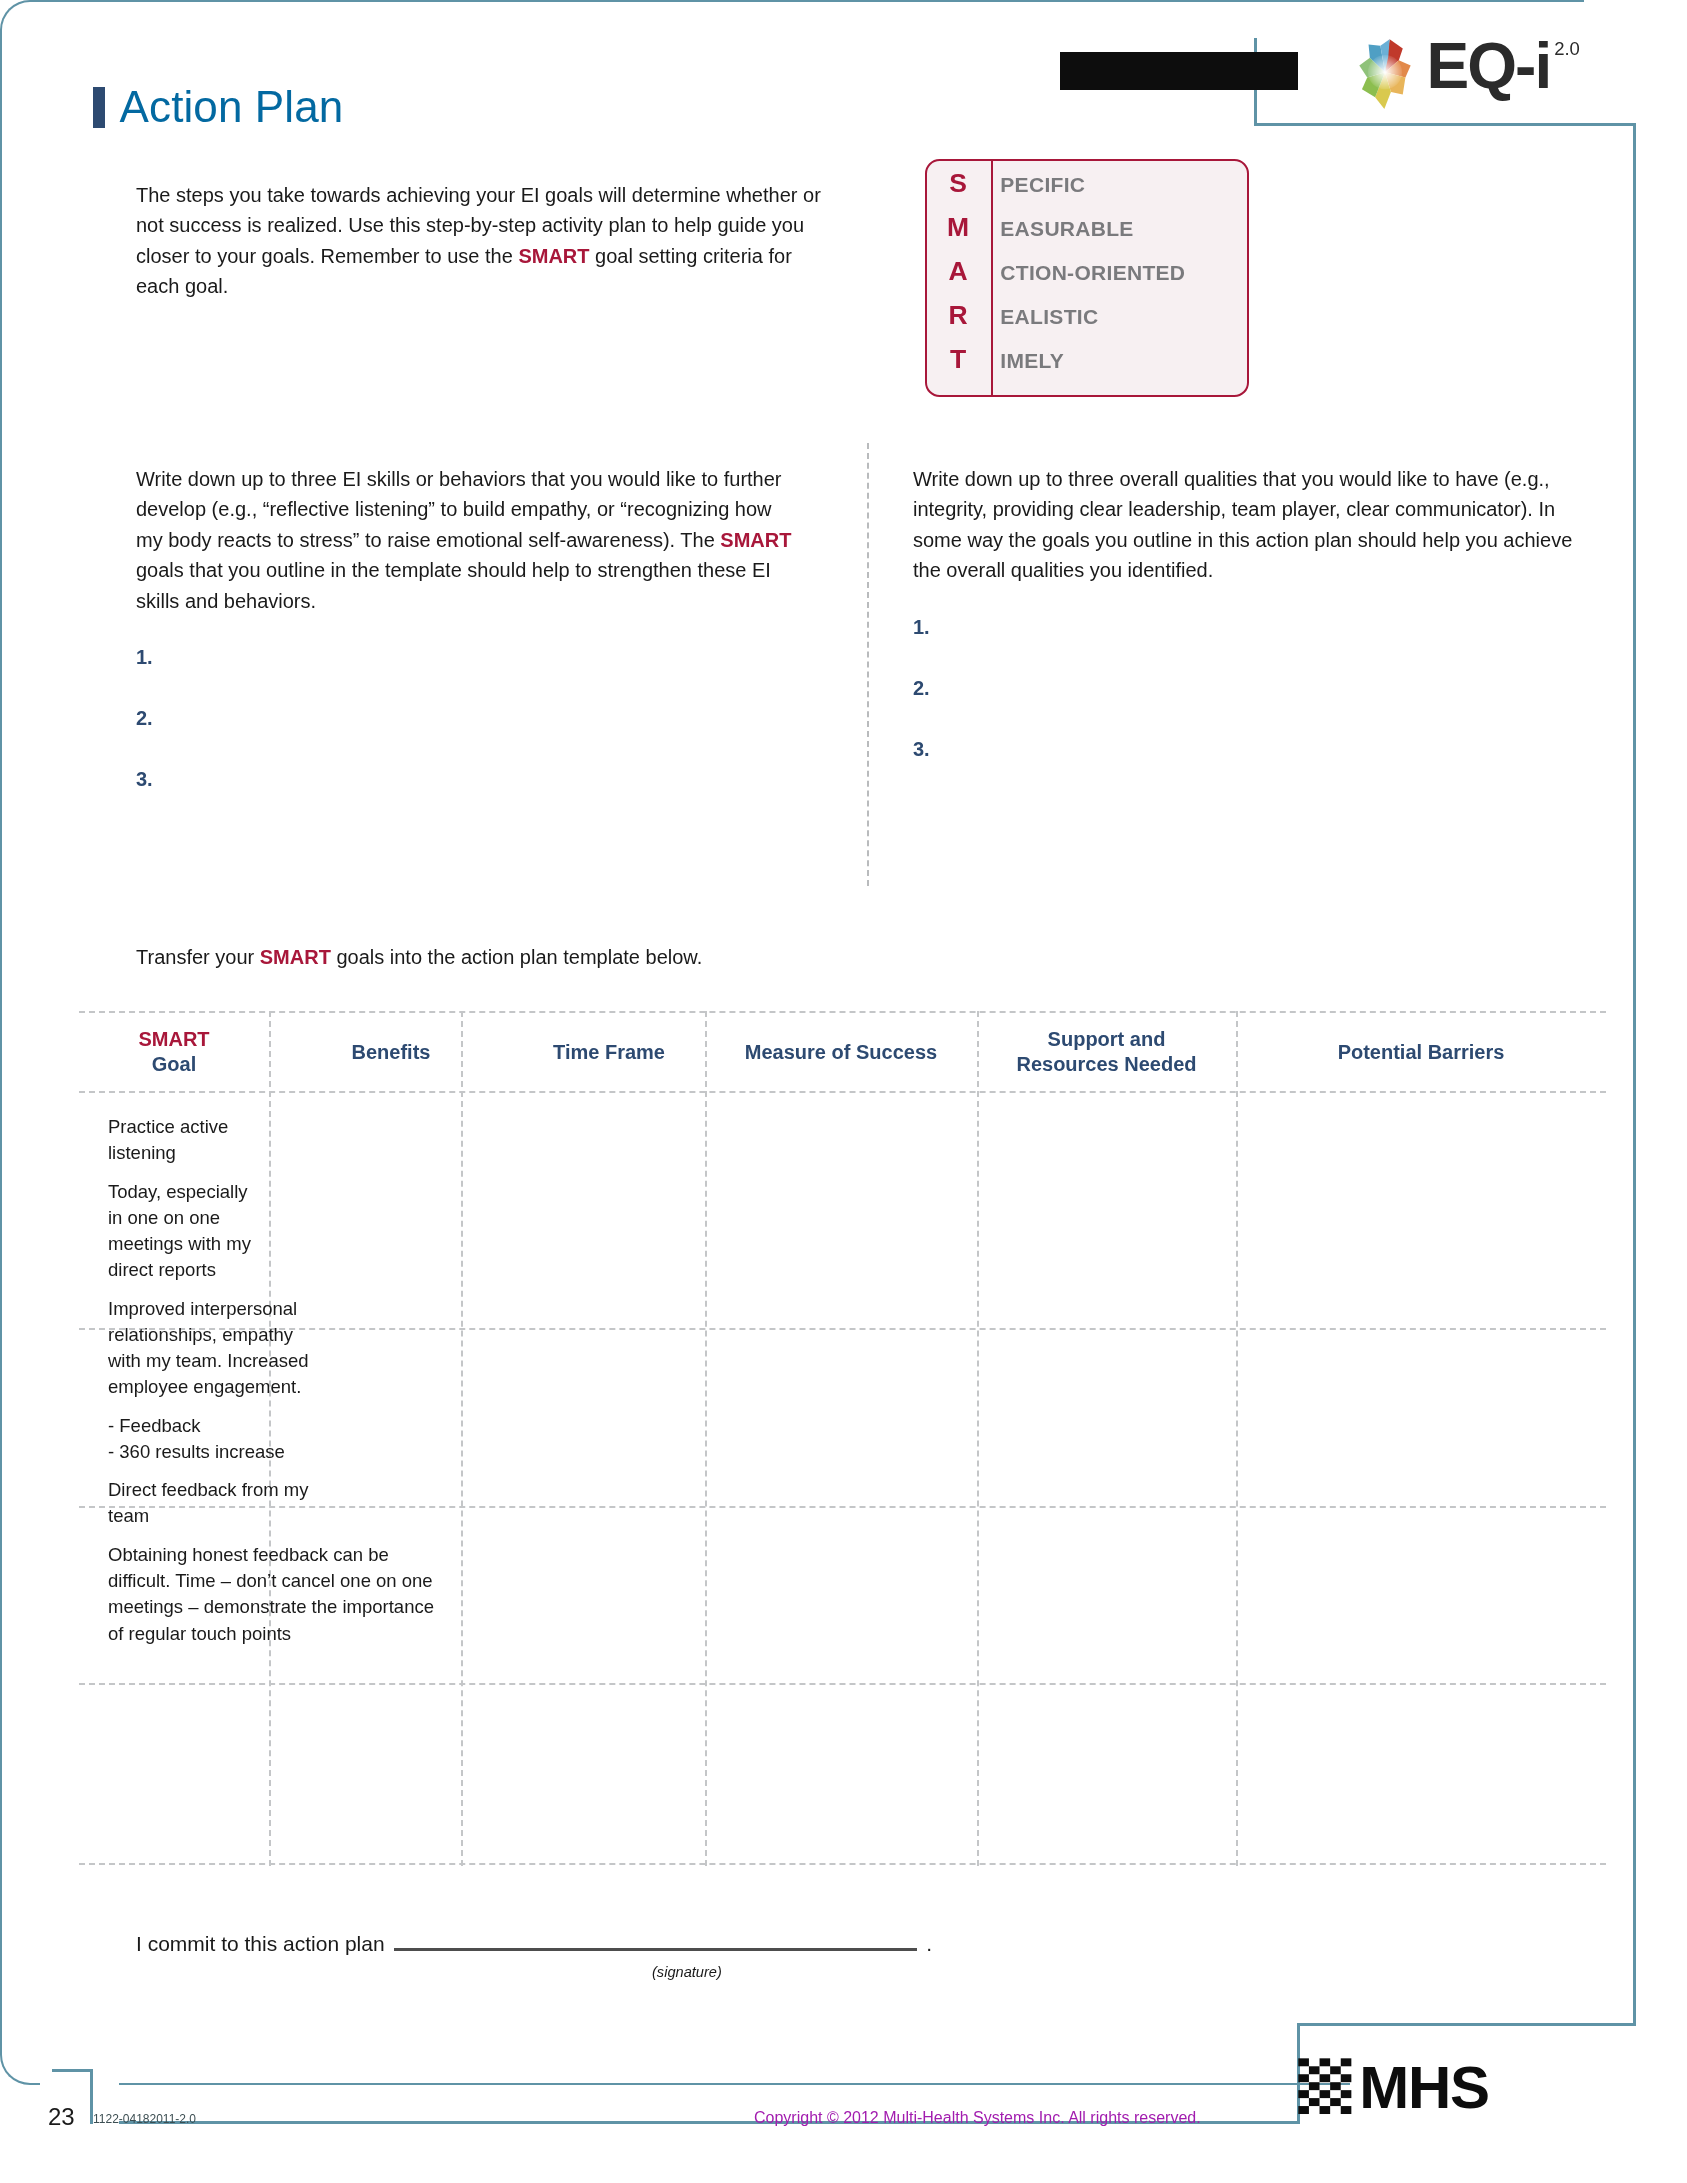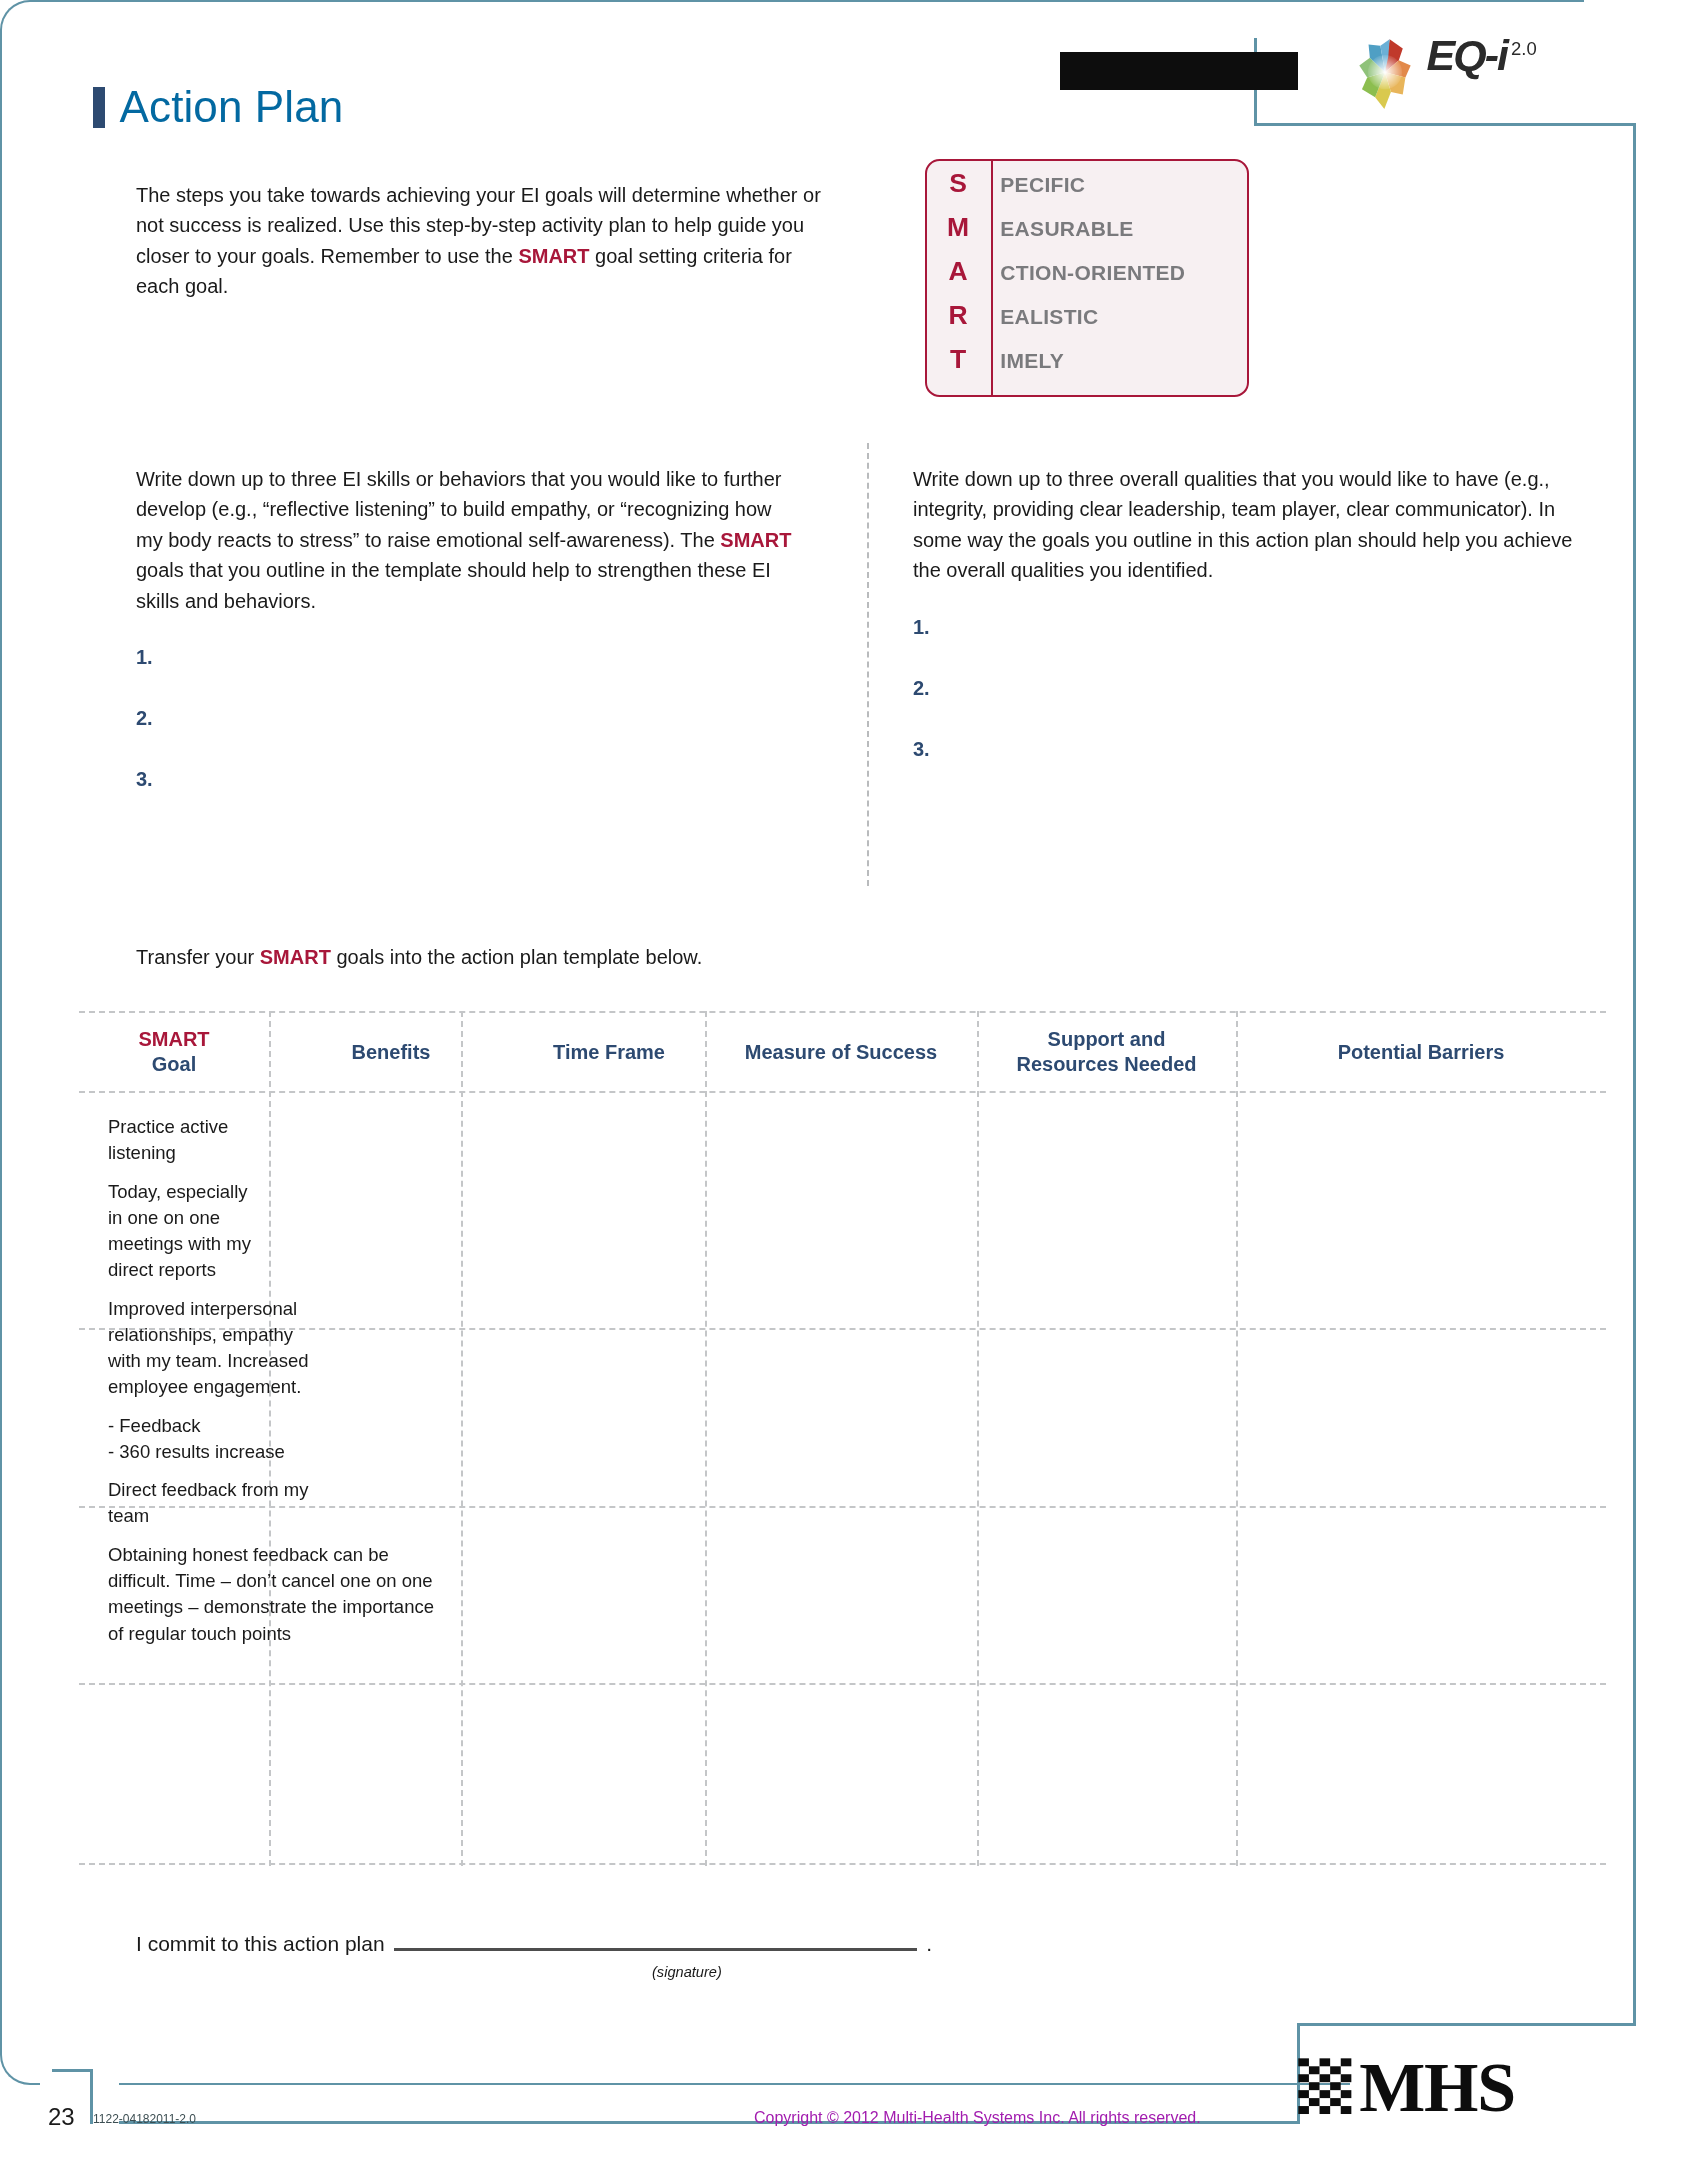--- a/index.html
+++ b/index.html
@@ -23,21 +23,21 @@
   
   #title-row{position:absolute;left:93px;top:85px;display:flex;align-items:center;gap:14.6px;}
   #title-bar{width:12px;height:41px;background:#2d4a71;}
   #page-title{font-size:44px;color:#0369a1;font-weight:400;letter-spacing:0.1px;line-height:1;}
 
   #redaction{position:absolute;left:1060px;top:52px;width:238px;height:38px;background:#0d0d0d;}
 
   
   #eqi-logo{position:absolute;left:1350px;top:34px;display:flex;align-items:flex-start;}
   #eqi-mark{width:70px;height:79px;position:relative;margin-right:6.6px;}
-  #eqi-word{font-size:43px;font-weight:700;color:#2b2b2b;line-height:1;letter-spacing:-2px;font-style:italic;}
+  #eqi-word{font-size:64px;font-weight:700;color:#2b2b2b;line-height:1;letter-spacing:-2px;}
   #eqi-sup{font-size:18.5px;color:#2b2b2b;margin-left:4px;margin-top:4px;font-weight:400;}
 
   
   #intro{position:absolute;left:136px;top:180px;width:688px;
          font-size:20px;line-height:1.52;color:#1a1a1a;}
   .smart-red{color:#a8173a;font-weight:700;}
 
   
   #smart-box{position:absolute;left:925px;top:159px;width:324px;height:238px;
              background:#f7f0f2;border:2px solid #a8173a;border-radius:14.6px;box-sizing:border-box;}
@@ -78,21 +78,21 @@
   #sig-caption{position:absolute;left:652px;top:1964px;font-size:14.6px;font-style:italic;color:#1a1a1a;}
 
   
   #pagenum{position:absolute;left:48px;top:2103px;font-size:24px;color:#1a1a1a;}
   #doccode{position:absolute;left:93px;top:2112px;font-size:12px;color:#3c4e52;}
   #copyright{position:absolute;left:754px;top:2109px;font-size:16px;color:#a21caf;}
 
   
   #mhs{position:absolute;left:1297px;top:2018px;width:344px;height:139px;display:flex;align-items:center;}
   #mhs-mark{width:57px;height:61px;margin-right:5.3px;position:relative;}
-  #mhs-word{font-family:Liberation Serif, serif;font-size:70px;font-weight:700;color:#0d0d0d;letter-spacing:-1.3px;line-height:1;}
+  #mhs-word{font-family:Liberation Sans, sans-serif;font-size:60px;font-weight:700;color:#0d0d0d;letter-spacing:-1.3px;line-height:1;}
 </style>
 </head>
 <body>
 
 <div id="page">
 
   <div id="frame-main"></div>
 
   <div class="mask" id="mask-top-right"></div>
   <div style="position:absolute;left:1254px;top:38px;width:2.6px;height:87px;background:#5f93a6;"></div>

